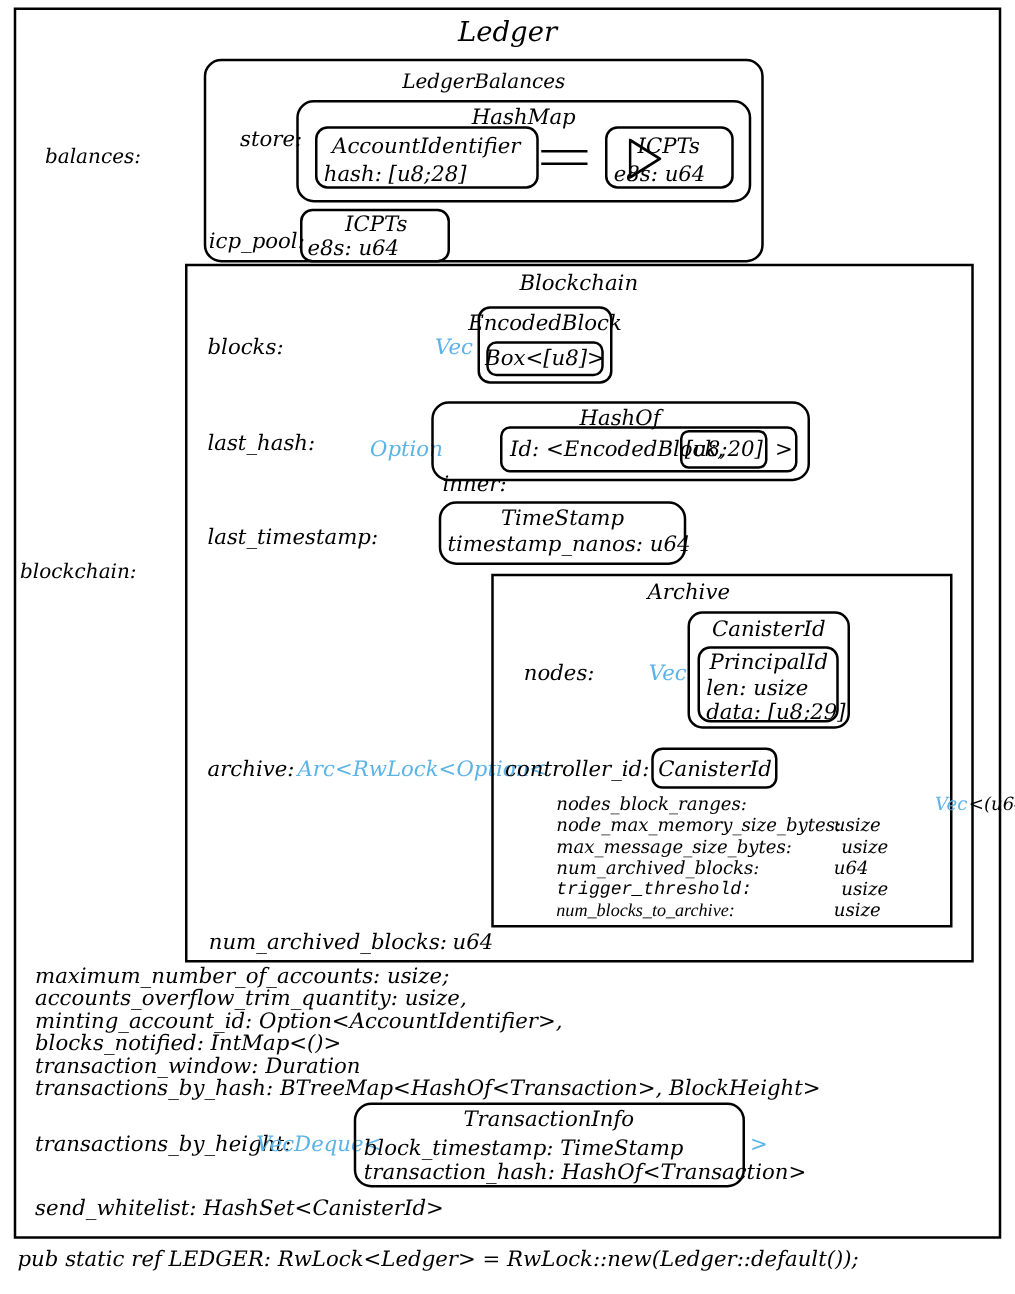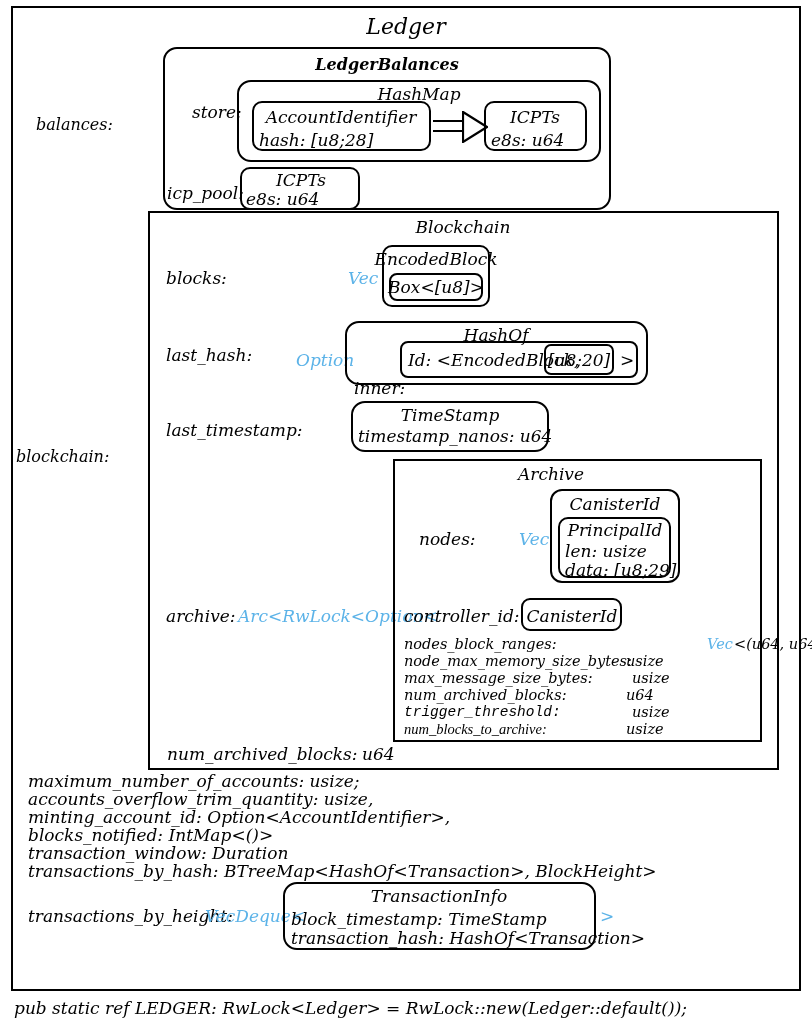--- a/index.html
+++ b/index.html
@@ -8,21 +8,21 @@
     font-style:italic;
     color:#000;
   }
   #canvas{
     position:relative;
     width:812px;
     height:1035px;
     overflow:hidden;
     background:#fff;
   }
-  .abs{position:absolute;}
+  .abs{position:absolute;margin-left:41px;}
   
   .rect{
     position:absolute;
     border:2px solid #000;
     box-sizing:border-box;
     background:transparent;
   }
   .round{
     position:absolute;
     border:2.5px solid #000;
@@ -67,21 +67,21 @@
 
 <div id="canvas">
 
   <div class="rect" style="left:11px;top:6px;width:790px;height:985px;border-width:2.5px;"></div>
 
   <div class="txt title ctr" style="left:406px;top:16px;">Ledger</div>
 
   <div class="txt t16" style="left:36px;top:117px;">balances:</div>
 
   <div class="round" style="left:163px;top:47px;width:448px;height:163px;"></div>
-  <div class="txt t16 ctr" style="left:387px;top:57px;font-weight:bold;">LedgerBalances</div>
+  <div class="txt t16 ctr" style="left:387px;top:57px;">LedgerBalances</div>
 
   <div class="txt t15" style="left:192px;top:104px;">store:</div>
 
   <div class="round" style="left:237px;top:80px;width:364px;height:82px;"></div>
   <div class="txt t15 ctr" style="left:419px;top:86px;">HashMap</div>
 
   <div class="round-sm" style="left:252px;top:101px;width:179px;height:50px;"></div>
   <div class="txt t15 ctr" style="left:341px;top:109px;">AccountIdentifier</div>
   <div class="txt t15" style="left:259px;top:132px;">hash: [u8;28]</div>
 
@@ -191,16 +191,17 @@
 
   <div class="txt t15" style="left:28px;top:908px;">transactions_by_height:</div>
   <div class="txt t15 blue" style="left:205px;top:908px;">VecDeque&lt;</div>
 
   <div class="round" style="left:283px;top:882px;width:313px;height:68px;"></div>
   <div class="txt t15 ctr" style="left:439px;top:888px;">TransactionInfo</div>
   <div class="txt t15" style="left:291px;top:911px;">block_timestamp: TimeStamp</div>
   <div class="txt t15" style="left:291px;top:930px;">transaction_hash: HashOf&lt;Transaction&gt;</div>
   <div class="txt t15 blue" style="left:600px;top:908px;">&gt;</div>
 
+  <div class="txt t15" style="left:28px;top:959px;">send_whitelist: HashSet&lt;CanisterId&gt;</div>
 
   <div class="txt bottomcode" style="left:14px;top:1000px;">pub static ref LEDGER: RwLock&lt;Ledger&gt; = RwLock::new(Ledger::default());</div>
 
 </div>
 
 </body></html>

